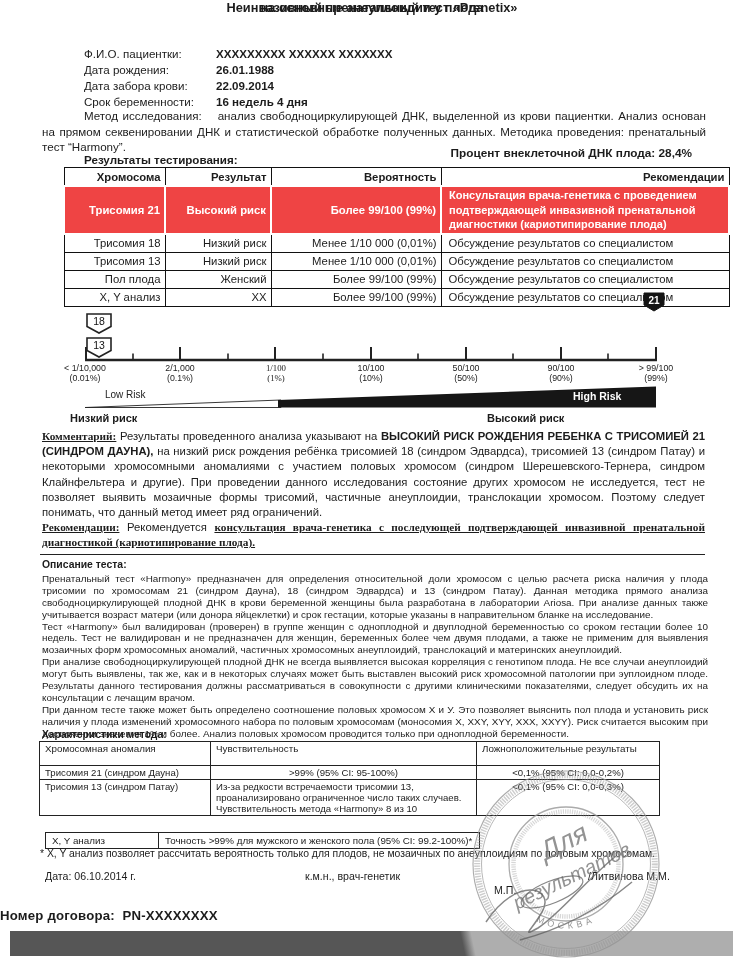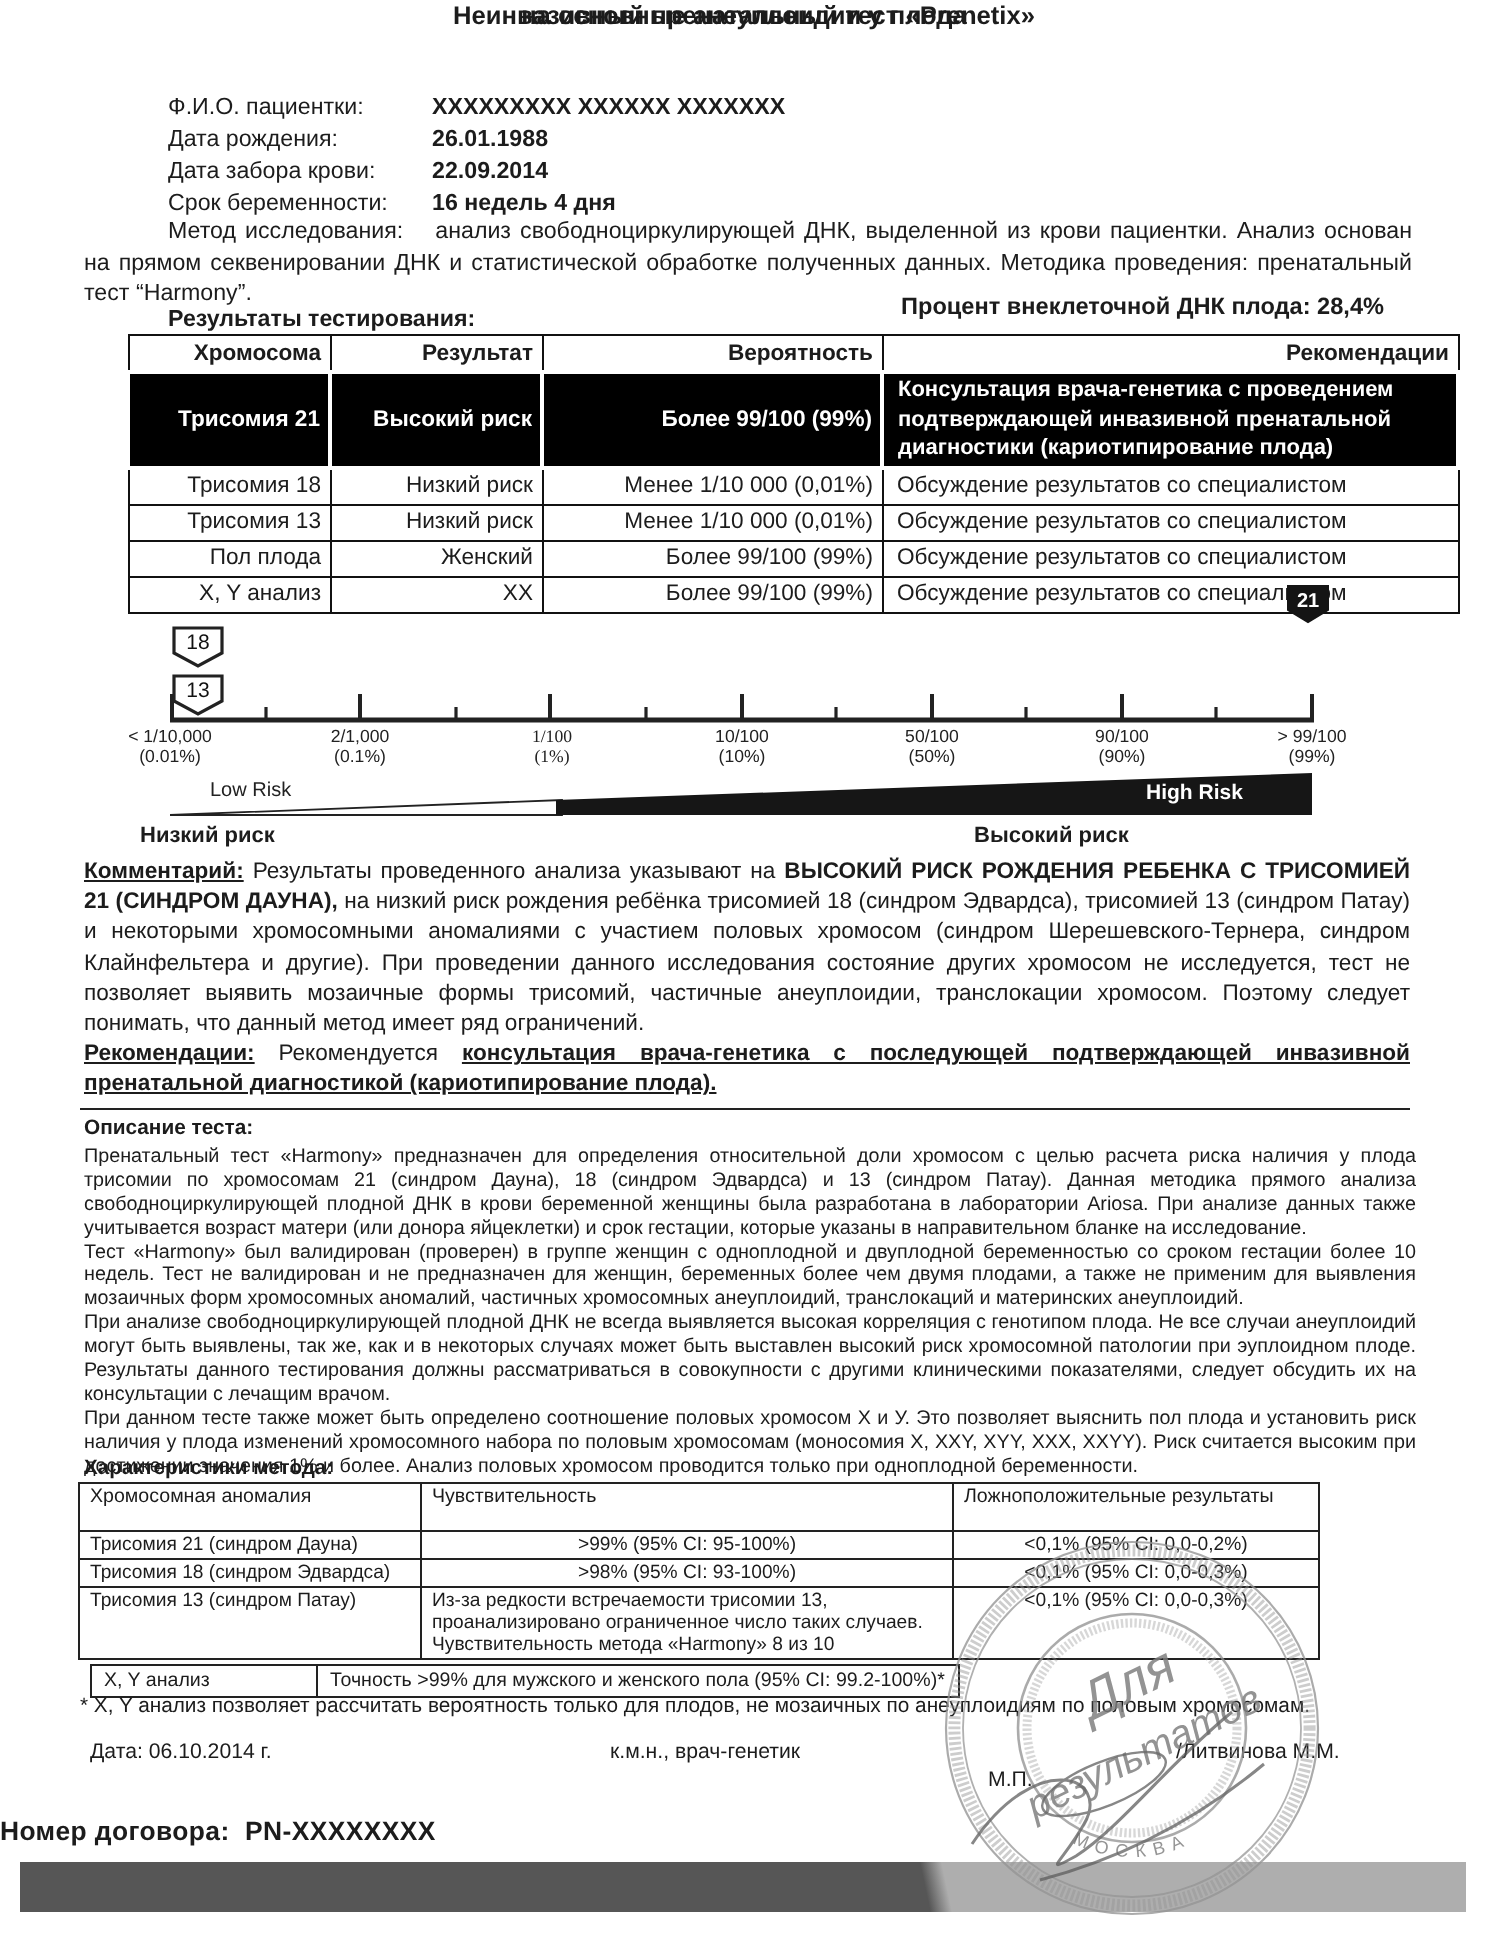--- a/index.html
+++ b/index.html
@@ -3,41 +3,41 @@
 <meta charset="utf-8">
 <style>
   html,body{margin:0;padding:0;}
   body{
     width:744px;height:972px;position:relative;overflow:hidden;
     background:#ffffff;color:#1c1c1c;
     font-family:"Liberation Sans","DejaVu Sans",sans-serif;
   }
   .abs{position:absolute;}
   .b{font-weight:bold;}
-  .u{text-decoration:underline;}
+  .u{text-decoration:underline;font-family:Liberation Serif, serif;}
   
   .title{left:0;top:8;width:744px;text-align:center;font-size:12.8px;font-weight:bold;}
   .title2{top:24;}
   .fields{left:84px;top:46px;font-size:11.6px;line-height:16px;}
   .fields .lab{display:inline-block;width:132px;}
   .fields .val{font-weight:bold;}
   .method{left:42px;top:108px;width:664px;font-size:11.6px;line-height:15.6px;
           text-align:justify;text-indent:42px;margin:0;}
   .method .gap{display:inline-block;width:16px;}
   .res-head{left:84px;top:153px;font-size:11.6px;font-weight:bold;}
   .cfdna{right:52px;top:146px;font-size:11.8px;font-weight:bold;}
   
   table{border-collapse:collapse;}
   .rtab{left:63px;top:167px;width:629px;font-size:11.3px;table-layout:fixed;}
   .rtab th,.rtab td{border:1px solid #111;padding:1px 4px;text-align:right;vertical-align:middle;}
   .rtab{border:1.5px solid #111;}
   .rtab th{font-weight:bold;height:15px;}
   .rtab td{height:15px;}
   .rtab .rec{text-align:left;padding-left:7px;}
-  .rtab tr.hl td{background:#000000;color:#fff;font-weight:bold;border:2.5px solid #fff;height:42px;}
+  .rtab tr.hl td{background:#ef4444;color:#fff;font-weight:bold;border:2.5px solid #fff;height:42px;}
   .rtab tr.hl td.rec{line-height:14.5px;font-size:11px;}
   .c1{width:92px;}.c2{width:97px;}.c3{width:161px;}.c4{width:279px;}
   
   .mk{position:absolute;}
   .mk svg{display:block;}
   .ticklab{position:absolute;width:90px;text-align:center;font-size:8.8px;line-height:9.6px;color:#222;}
   .ru-low{left:70px;top:412px;font-size:11px;font-weight:bold;}
   .ru-high{left:487px;top:412px;font-size:11px;font-weight:bold;}
   
   .comment{left:42px;top:429px;width:663px;font-size:11.3px;line-height:15.2px;text-align:justify;}
@@ -235,25 +235,20 @@
     <th class="k1">Хромосомная аномалия</th>
     <th class="k2">Чувствительность</th>
     <th class="k3">Ложноположительные результаты</th>
   </tr>
   <tr>
     <td>Трисомия 21 (синдром Дауна)</td>
     <td class="mid">&gt;99% (95% CI: 95-100%)</td>
     <td class="mid">&lt;0,1% (95% CI: 0,0-0,2%)</td>
   </tr>
   <tr>
-    <td>Трисомия 18 (синдром Эдвардса)</td>
-    <td class="mid">&gt;98% (95% CI: 93-100%)</td>
-    <td class="mid">&lt;0,1% (95% CI: 0,0-0,3%)</td>
-  </tr>
-  <tr>
     <td>Трисомия 13 (синдром Патау)</td>
     <td class="left">Из-за редкости встречаемости трисомии 13, проанализировано ограниченное число таких случаев. Чувствительность метода «Harmony» 8 из 10</td>
     <td class="mid">&lt;0,1% (95% CI: 0,0-0,3%)</td>
   </tr>
 </tbody>
   </table>
 
 <table class="abs xytab">
   <tbody>
       <tr>

